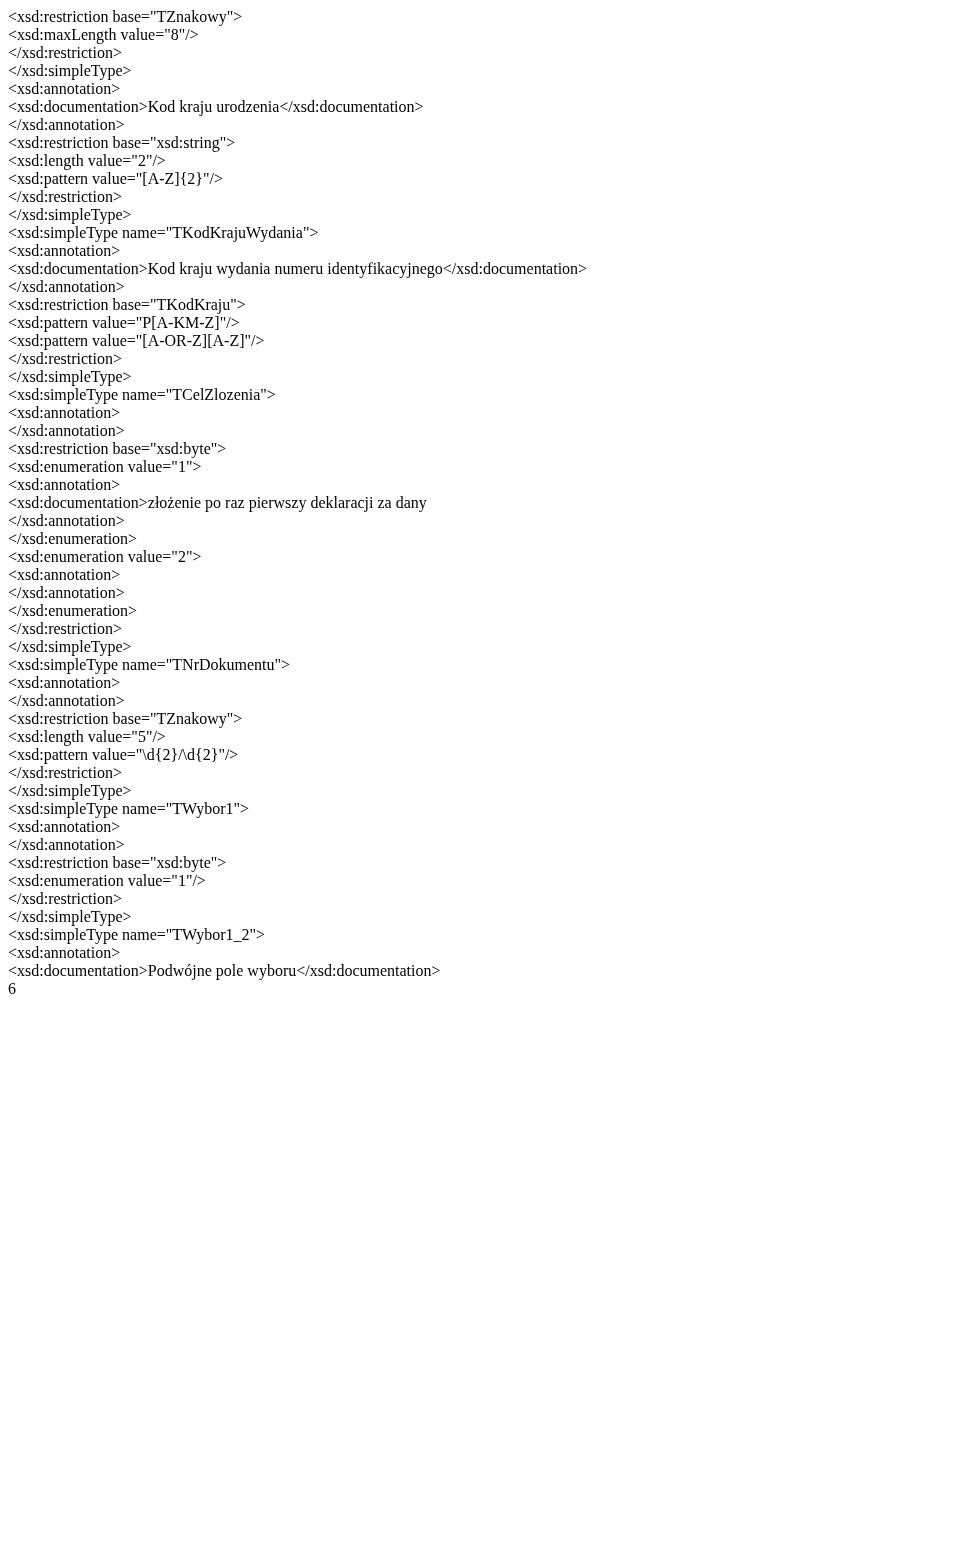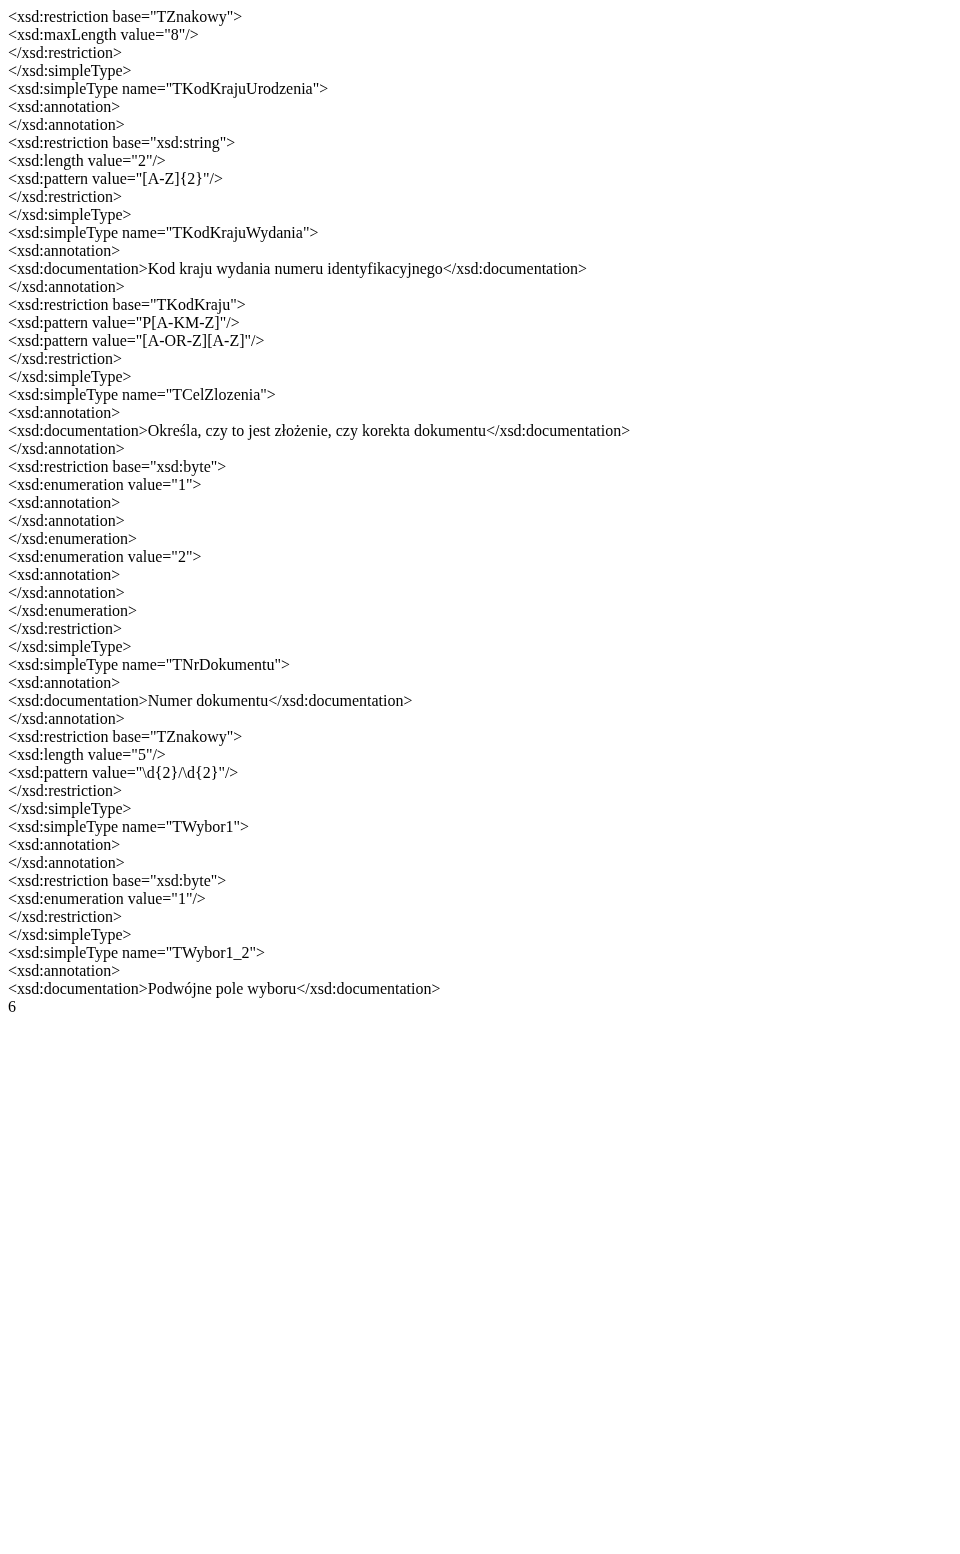--- a/index.html
+++ b/index.html
@@ -7,55 +7,54 @@
     background:#fff;
     font-family:" times="" new="" roman",times,serif;="" font-size:19px;="" line-height:1.18;="" color:#000;="" padding:20px="" 60px="" 40px="" 10px;="" }="" .code{white-space:pre;}="" .i1{margin-left:72px;}="" .i2{margin-left:140px;}="" .i3{margin-left:210px;}="" .i4{margin-left:280px;}="" .i5{margin-left:350px;}="" .i0{margin-left:0;}="" .page-num{="" text-align:right;="" padding-right:3px;="" padding-top:22px;="" .tag{color:#0000d6;}="" .attr{color:#c00000;}="" .val{color:#0000d6;}="" .grn{color:#008000;}="" .txt{color:#000;}="" <="" style="">
 </head>
 <body>
 
 <div id="root" class="code">
     <div class="i2"><span class="tag">&lt;xsd:restriction base=</span><span class="attr">"TZnakowy"</span><span class="tag">&gt;</span></div>
     <div class="i3"><span class="tag">&lt;xsd:maxLength value=</span><span class="attr">"8"</span><span class="tag">/&gt;</span></div>
     <div class="i2"><span class="tag">&lt;/xsd:restriction&gt;</span></div>
     <div class="i1"><span class="tag">&lt;/xsd:simpleType&gt;</span></div>
-    <div class="i1"><span class="tag">&lt;xsd:simpleType name=</span><span class="attr">"TKodKrajuUrodzenia"</span><span class="tag">&gt;</span></div>
     <div class="i2"><span class="tag">&lt;xsd:annotation&gt;</span></div>
+    <div class="i3"><span class="tag">&lt;xsd:documentation&gt;</span><span class="txt">Kod kraju urodzenia</span><span class="tag">&lt;/xsd:documentation&gt;</span></div>
     <div class="i2"><span class="tag">&lt;/xsd:annotation&gt;</span></div>
     <div class="i2"><span class="tag">&lt;xsd:restriction base=</span><span class="attr">"xsd:string"</span><span class="tag">&gt;</span></div>
     <div class="i3"><span class="tag">&lt;xsd:length value=</span><span class="attr">"2"</span><span class="tag">/&gt;</span></div>
     <div class="i3"><span class="tag">&lt;xsd:pattern value=</span><span class="attr">"[A-Z]{2}"</span><span class="tag">/&gt;</span></div>
     <div class="i2"><span class="tag">&lt;/xsd:restriction&gt;</span></div>
     <div class="i1"><span class="tag">&lt;/xsd:simpleType&gt;</span></div>
     <div class="i1"><span class="tag">&lt;xsd:simpleType name=</span><span class="attr">"TKodKrajuWydania"</span><span class="tag">&gt;</span></div>
     <div class="i2"><span class="tag">&lt;xsd:annotation&gt;</span></div>
     <div class="i3"><span class="tag">&lt;xsd:documentation&gt;</span><span class="txt">Kod kraju wydania numeru identyfikacyjnego</span><span class="tag">&lt;/xsd:documentation&gt;</span></div>
     <div class="i2"><span class="tag">&lt;/xsd:annotation&gt;</span></div>
     <div class="i2"><span class="tag">&lt;xsd:restriction base=</span><span class="attr">"TKodKraju"</span><span class="tag">&gt;</span></div>
     <div class="i3"><span class="tag">&lt;xsd:pattern value=</span><span class="attr">"P[A-KM-Z]"</span><span class="tag">/&gt;</span></div>
     <div class="i3"><span class="tag">&lt;xsd:pattern value=</span><span class="attr">"[A-OR-Z][A-Z]"</span><span class="tag">/&gt;</span></div>
     <div class="i2"><span class="tag">&lt;/xsd:restriction&gt;</span></div>
     <div class="i1"><span class="tag">&lt;/xsd:simpleType&gt;</span></div>
     <div class="i1"><span class="tag">&lt;xsd:simpleType name=</span><span class="attr">"TCelZlozenia"</span><span class="tag">&gt;</span></div>
     <div class="i2"><span class="tag">&lt;xsd:annotation&gt;</span></div>
-    <div class="i3"><span class="tag">&lt;xsd:documentation&gt;</span><span class="txt">Określa, czy to jest złożenie, czy korekta dokumentu</span><span class="tag">&lt;/xsd:documentation&gt;</span></div>
     <div class="i2"><span class="tag">&lt;/xsd:annotation&gt;</span></div>
     <div class="i2"><span class="tag">&lt;xsd:restriction base=</span><span class="attr">"xsd:byte"</span><span class="tag">&gt;</span></div>
     <div class="i3"><span class="tag">&lt;xsd:enumeration value=</span><span class="attr">"1"</span><span class="tag">&gt;</span></div>
     <div class="i4"><span class="tag">&lt;xsd:annotation&gt;</span></div>
+    <div class="i5"><span class="tag">&lt;xsd:documentation&gt;</span><span class="txt">złożenie po raz pierwszy deklaracji za dany</span></div>
     <div class="i4"><span class="tag">&lt;/xsd:annotation&gt;</span></div>
     <div class="i3"><span class="tag">&lt;/xsd:enumeration&gt;</span></div>
     <div class="i3"><span class="tag">&lt;xsd:enumeration value=</span><span class="attr">"2"</span><span class="tag">&gt;</span></div>
     <div class="i4"><span class="tag">&lt;xsd:annotation&gt;</span></div>
     <div class="i4"><span class="tag">&lt;/xsd:annotation&gt;</span></div>
     <div class="i3"><span class="tag">&lt;/xsd:enumeration&gt;</span></div>
     <div class="i2"><span class="tag">&lt;/xsd:restriction&gt;</span></div>
     <div class="i1"><span class="tag">&lt;/xsd:simpleType&gt;</span></div>
     <div class="i1"><span class="tag">&lt;xsd:simpleType name=</span><span class="attr">"TNrDokumentu"</span><span class="tag">&gt;</span></div>
     <div class="i2"><span class="tag">&lt;xsd:annotation&gt;</span></div>
-    <div class="i3"><span class="tag">&lt;xsd:documentation&gt;</span><span class="txt">Numer dokumentu</span><span class="tag">&lt;/xsd:documentation&gt;</span></div>
     <div class="i2"><span class="tag">&lt;/xsd:annotation&gt;</span></div>
     <div class="i2"><span class="tag">&lt;xsd:restriction base=</span><span class="attr">"TZnakowy"</span><span class="tag">&gt;</span></div>
     <div class="i3"><span class="tag">&lt;xsd:length value=</span><span class="attr">"5"</span><span class="tag">/&gt;</span></div>
     <div class="i3"><span class="tag">&lt;xsd:pattern value=</span><span class="attr">"\d{2}/\d{2}"</span><span class="tag">/&gt;</span></div>
     <div class="i2"><span class="tag">&lt;/xsd:restriction&gt;</span></div>
     <div class="i1"><span class="tag">&lt;/xsd:simpleType&gt;</span></div>
     <div class="i1"><span class="tag">&lt;xsd:simpleType name=</span><span class="attr">"TWybor1"</span><span class="tag">&gt;</span></div>
     <div class="i2"><span class="tag">&lt;xsd:annotation&gt;</span></div>
     <div class="i2"><span class="tag">&lt;/xsd:annotation&gt;</span></div>
     <div class="i2"><span class="tag">&lt;xsd:restriction base=</span><span class="attr">"xsd:byte"</span><span class="tag">&gt;</span></div>

